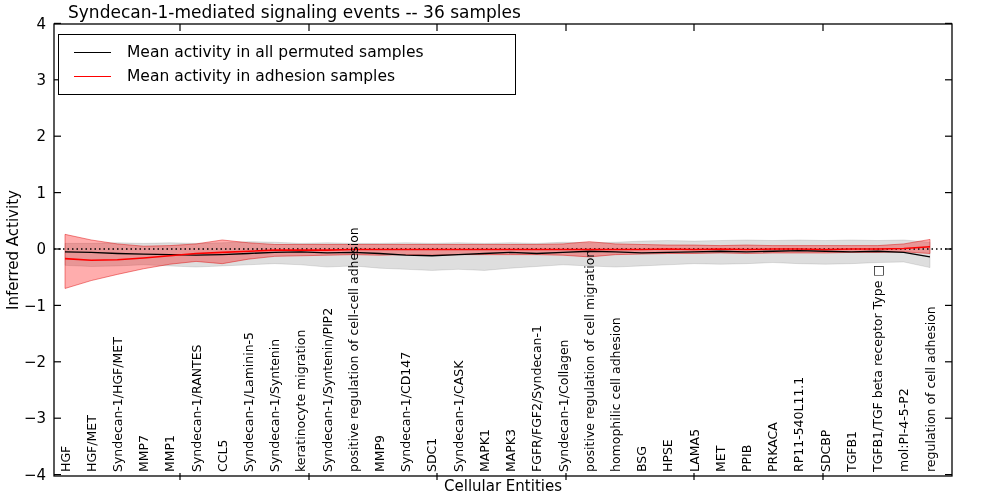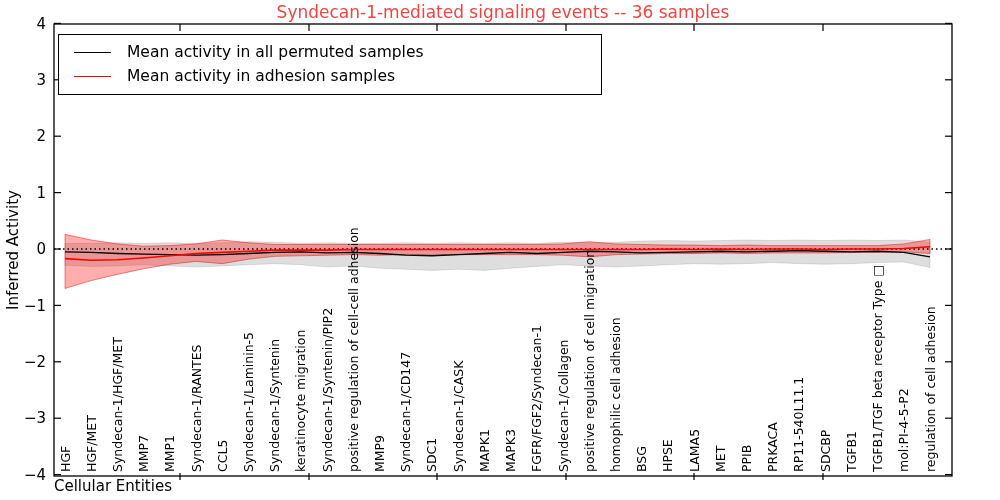--- a/index.html
+++ b/index.html
@@ -2,34 +2,34 @@
 <html><head>
 <meta charset="utf-8">
 <style>
   html,body{margin:0;padding:0;background:#ffffff;}
   .figure{
     position:relative;width:1000px;height:500px;background:#ffffff;
     font-family:"DejaVu Sans",sans-serif;color:#000;overflow:hidden;
   }
   .figure svg{position:absolute;left:0;top:0;}
   .chart-title{
-    position:absolute;left:54px;top:2px;width:898px;text-align:center;
-    font-size:17px;color:#ef4444;
+    position:absolute;left:68px;top:2px;width:898px;
+    font-size:17px;color:#000000;
   }
   .x-axis-title{
-    position:absolute;left:54px;top:477px;width:898px;
+    position:absolute;left:54px;top:477px;width:898px;text-align:center;
     font-size:15px;color:#000;
   }
   .y-axis-title{
     position:absolute;left:13px;top:250px;white-space:nowrap;
     transform:translate(-50%,-50%) rotate(-90deg);
     font-size:15px;color:#000;
   }
   .legend{
-    position:absolute;left:58px;top:34px;width:544px;height:61px;
+    position:absolute;left:58px;top:34px;width:458px;height:61px;
     border:1.6px solid #000;background:#fff;box-sizing:border-box;
     display:flex;flex-direction:column;justify-content:space-evenly;
     padding:2px 0;
   }
   .legend-row{display:flex;align-items:center;font-size:15.5px;line-height:1;}
   .legend .swatch{
     display:inline-block;width:37px;height:0;border-top:1.8px solid #000;
     margin-left:15px;margin-right:16px;flex:0 0 auto;
   }
 </style>

